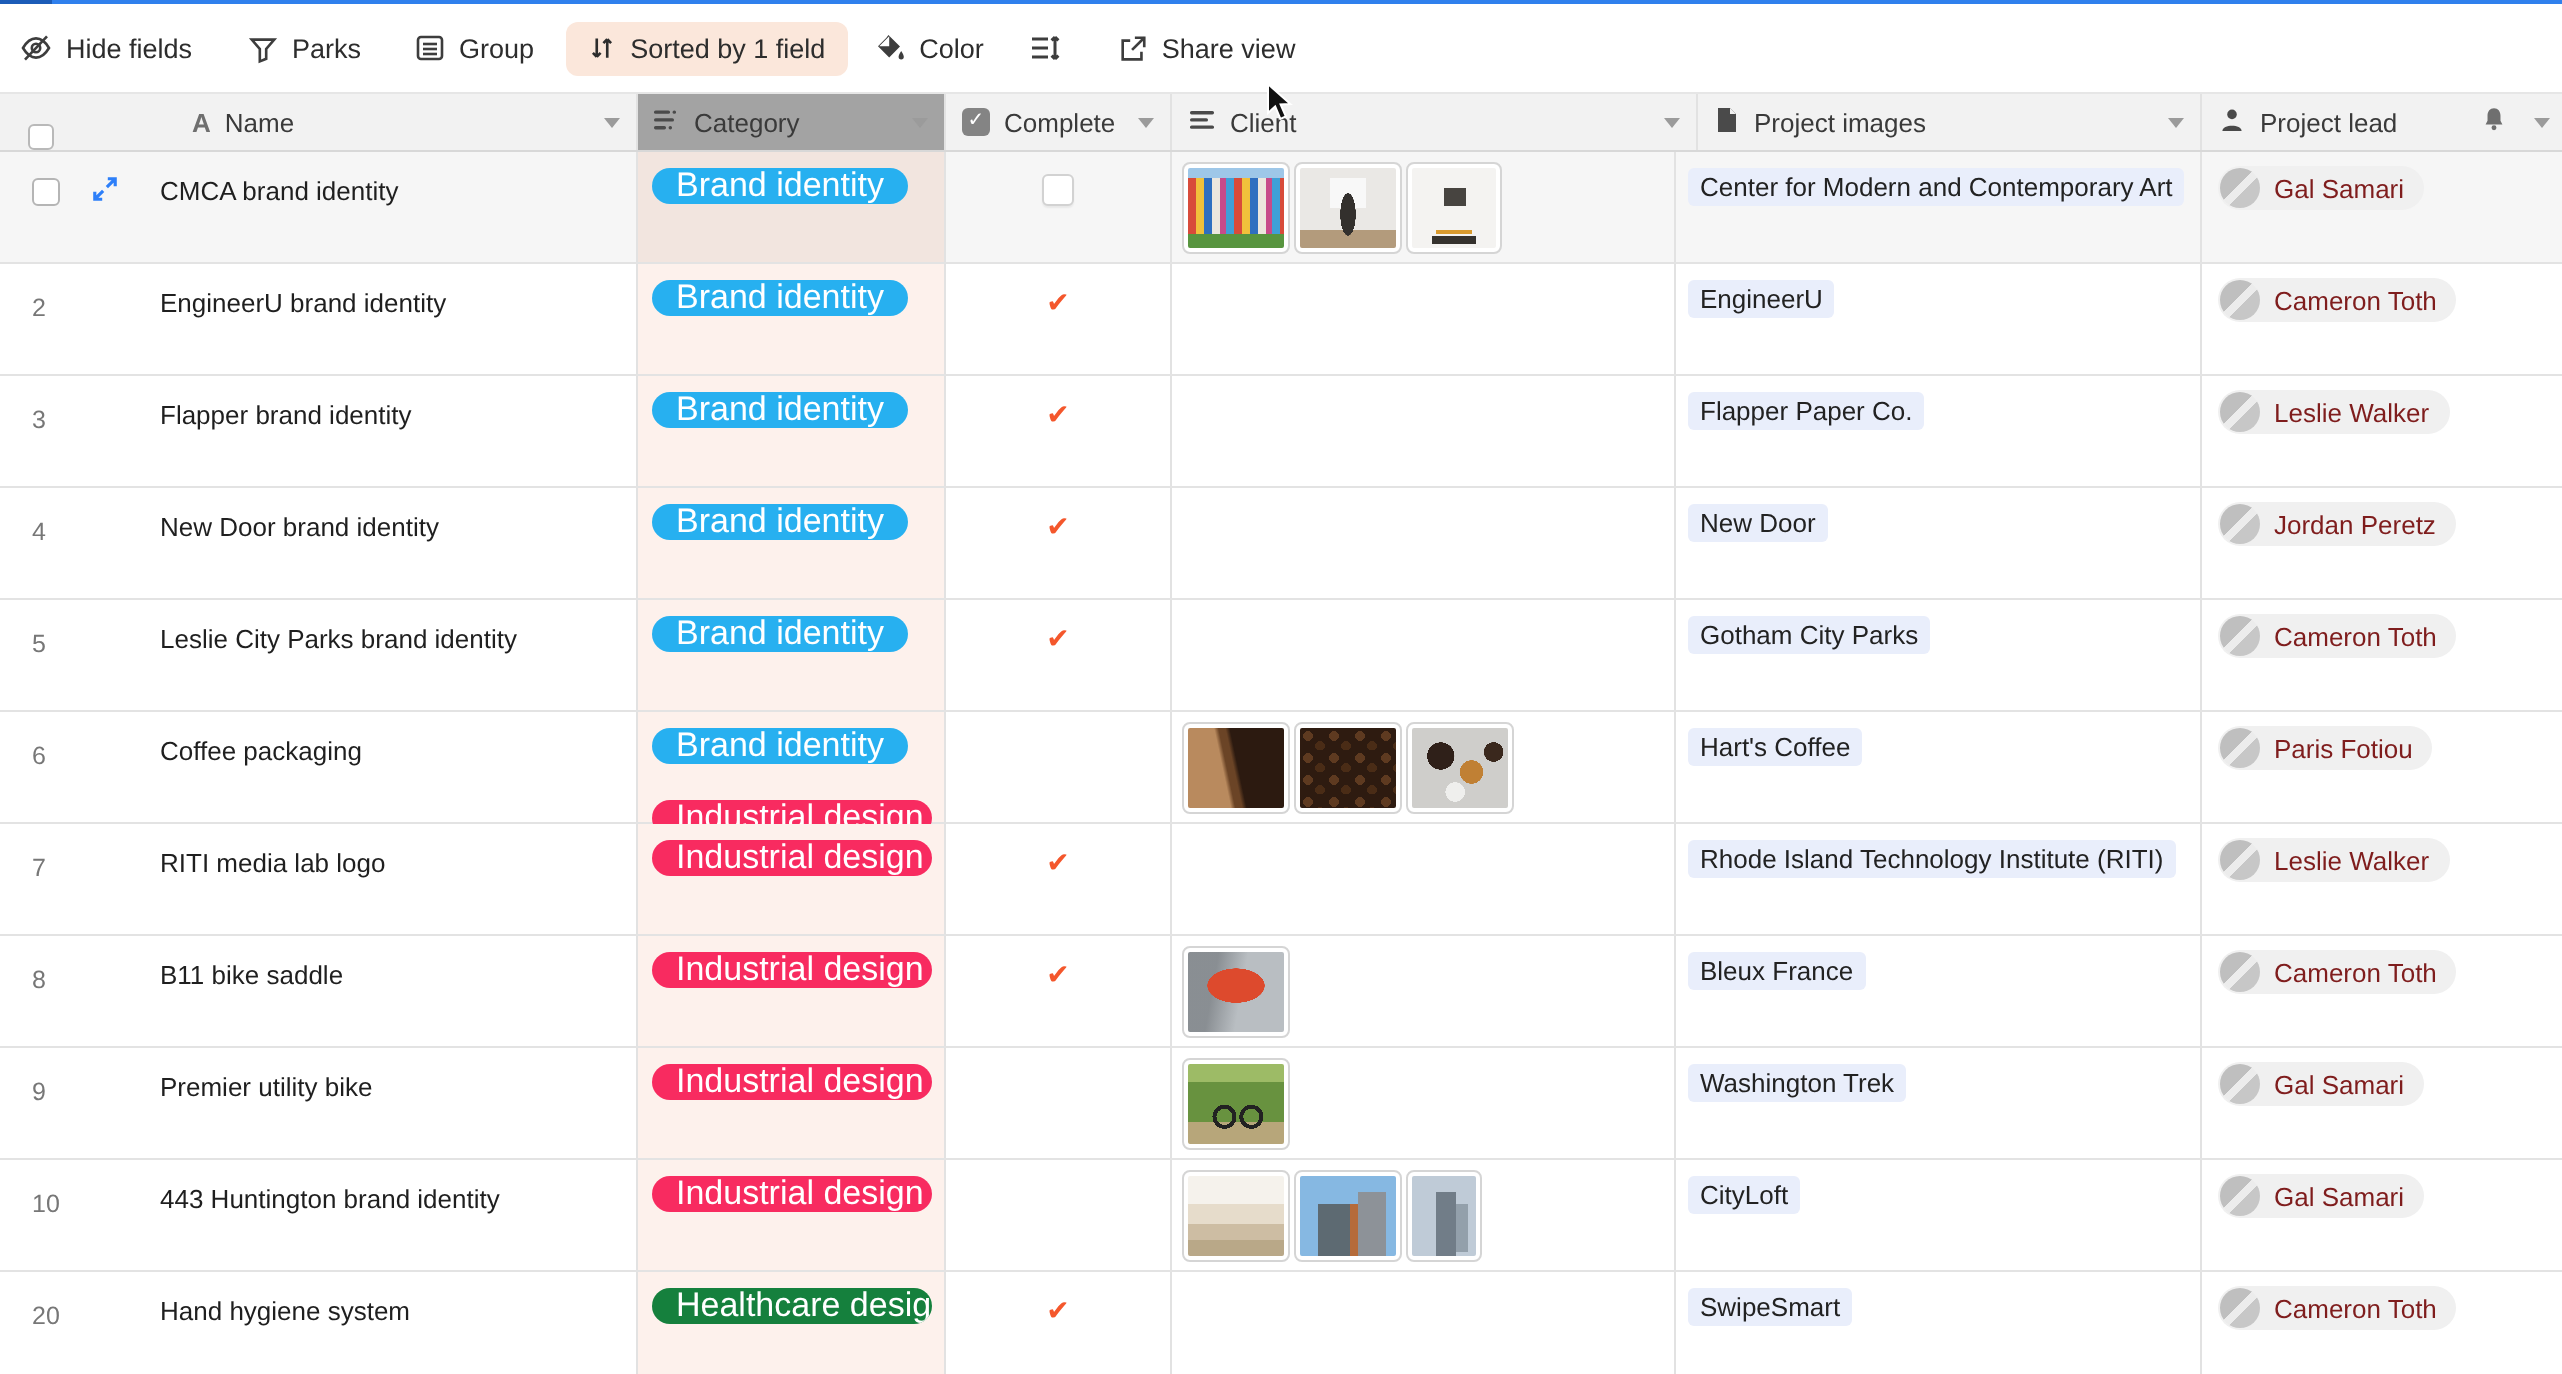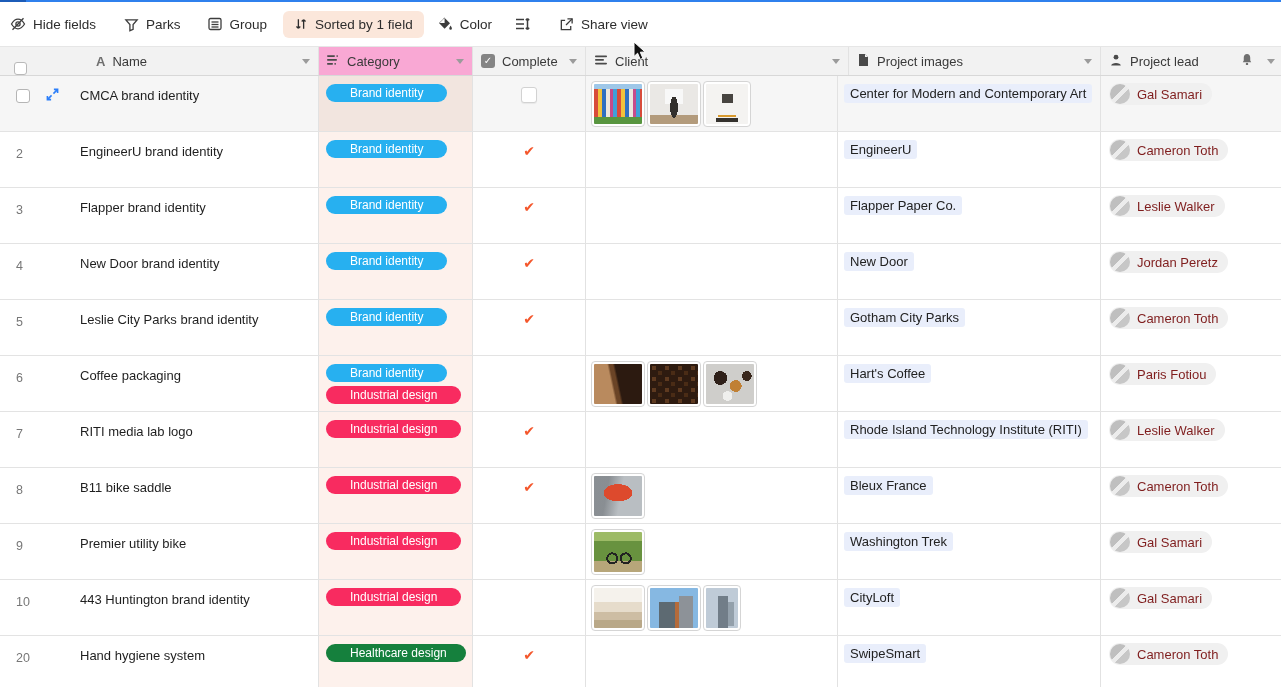--- a/index.html
+++ b/index.html
@@ -27,41 +27,41 @@
   .hcell .chev { margin-left:auto; margin-right:8px; }
   .chev { width:0; height:0; border-left:4px solid transparent; border-right:4px solid transparent;
     border-top:5px solid #9b9b9b; flex:0 0 auto; }
   .col-gutter { width:68px; } .col-name { width:250px; } .col-cat { width:154px; }
   .col-comp { width:113px; } .col-imgs { width:252px; } .col-client { width:263px; }
   .col-lead { width:181px; }
   .hdr .col-cat,.hdr .col-comp,.hdr .col-imgs,.hdr .col-client,.hdr .col-lead,
   .row .col-cat,.row .col-comp,.row .col-imgs,.row .col-client,.row .col-lead { border-left:1px solid #e2e2e2; }
   .hdr .col-gutter { padding-left:14px; }
   .hdr .col-name { padding-left:28px; }
-  .hdr .col-cat { padding-left:7px; background:#f9a8d4; }
+  .hdr .col-cat { padding-left:7px; background:#a3a3a3; }
   .hdr .col-comp,.hdr .col-imgs,.hdr .col-client,.hdr .col-lead { padding-left:8px; }
   .a-glyph { font-size:13px; color:#6f6f6f; font-weight:600; }
   .hcheckbox { width:13px; height:13px; border:1.5px solid #b9b9b9; border-radius:3px; background:#fff; }
   .comp-ico { width:14px; height:14px; background:#848484; border-radius:3px; color:#fff;
     font-size:10px; line-height:14px; text-align:center; flex:0 0 auto; }
 
   
   .row { display:flex; height:56px; border-bottom:1px solid #e3e3e3; background:#fff; font-size:13px; }
   .row .col-cat { background:#fdf1ec; padding:8px 0 0 7px; }
   .row.hovered { background:#f6f6f6; }
   .row.hovered .col-cat { background:#f2e5df; }
   .col-gutter { position:relative; padding:14px 0 0 16px; }
   .rownum { color:#777; font-size:12.5px; }
   .rowcheckbox { display:inline-block; width:14px; height:14px; border:1.5px solid #b5b5b5;
     border-radius:3px; background:#fff; vertical-align:top; margin-top:-1px; }
   .expand-ico { position:absolute; left:46px; top:12px; }
   .row .col-name { padding:12px 8px 0 12px; overflow:hidden; white-space:nowrap; }
   .pill { display:block; width:fit-content; max-width:140px; overflow:hidden; white-space:nowrap;
-    color:#fff; font-size:12px; line-height:18px; height:18px; padding:0 24px; border-radius:9px;
-    margin-bottom:4px; }
+    color:#fff; font-size:17px; line-height:18px; height:18px; padding:0 12px; border-radius:9px;
+    margin-bottom:18px; }
   .row .col-comp { display:flex; justify-content:center; align-items:flex-start; padding-top:11px; }
   .check { color:#f4572c; font-size:14px; font-weight:bold; line-height:16px; }
   .emptycheck { width:16px; height:16px; background:#fff; border:1px solid #d2d2d2; border-radius:3px;
     box-shadow:0 1px 1px rgba(0,0,0,.06); }
   .row .col-imgs { display:flex; gap:4px; padding:6px 0 0 6px; }
   .thumb { width:52px; height:44px; flex:0 0 auto; border:2px solid #fff; outline:1px solid #d5d5d5;
     border-radius:3px; background-color:#eee; background-repeat:no-repeat; }
   .row .col-client { padding:8px 6px 0 6px; overflow:hidden; }
   .chip { display:inline-block; max-width:100%; background:#e9eefb; border-radius:3px;
     padding:2px 6px; white-space:nowrap; overflow:hidden; color:#222; }

